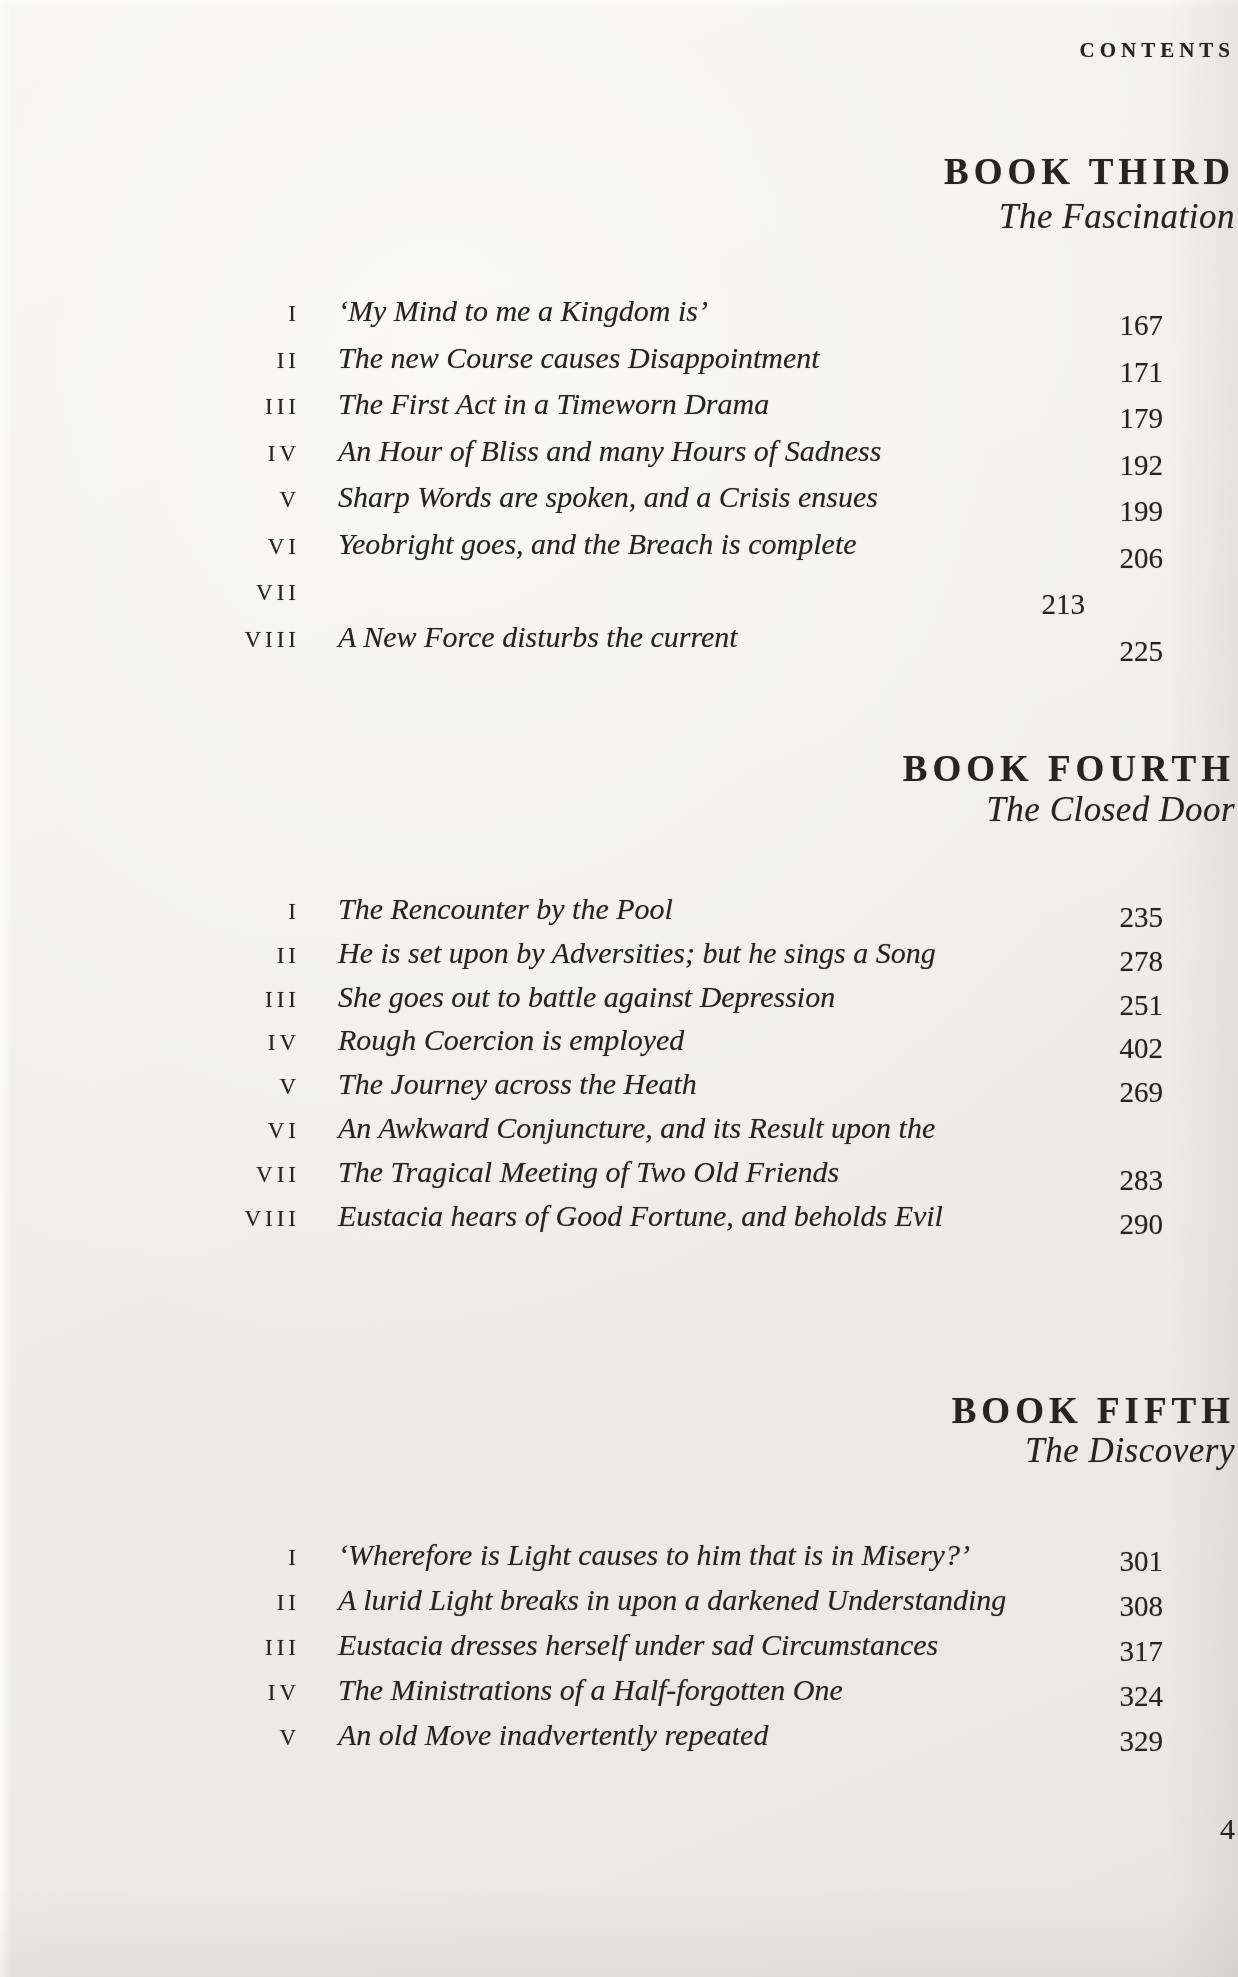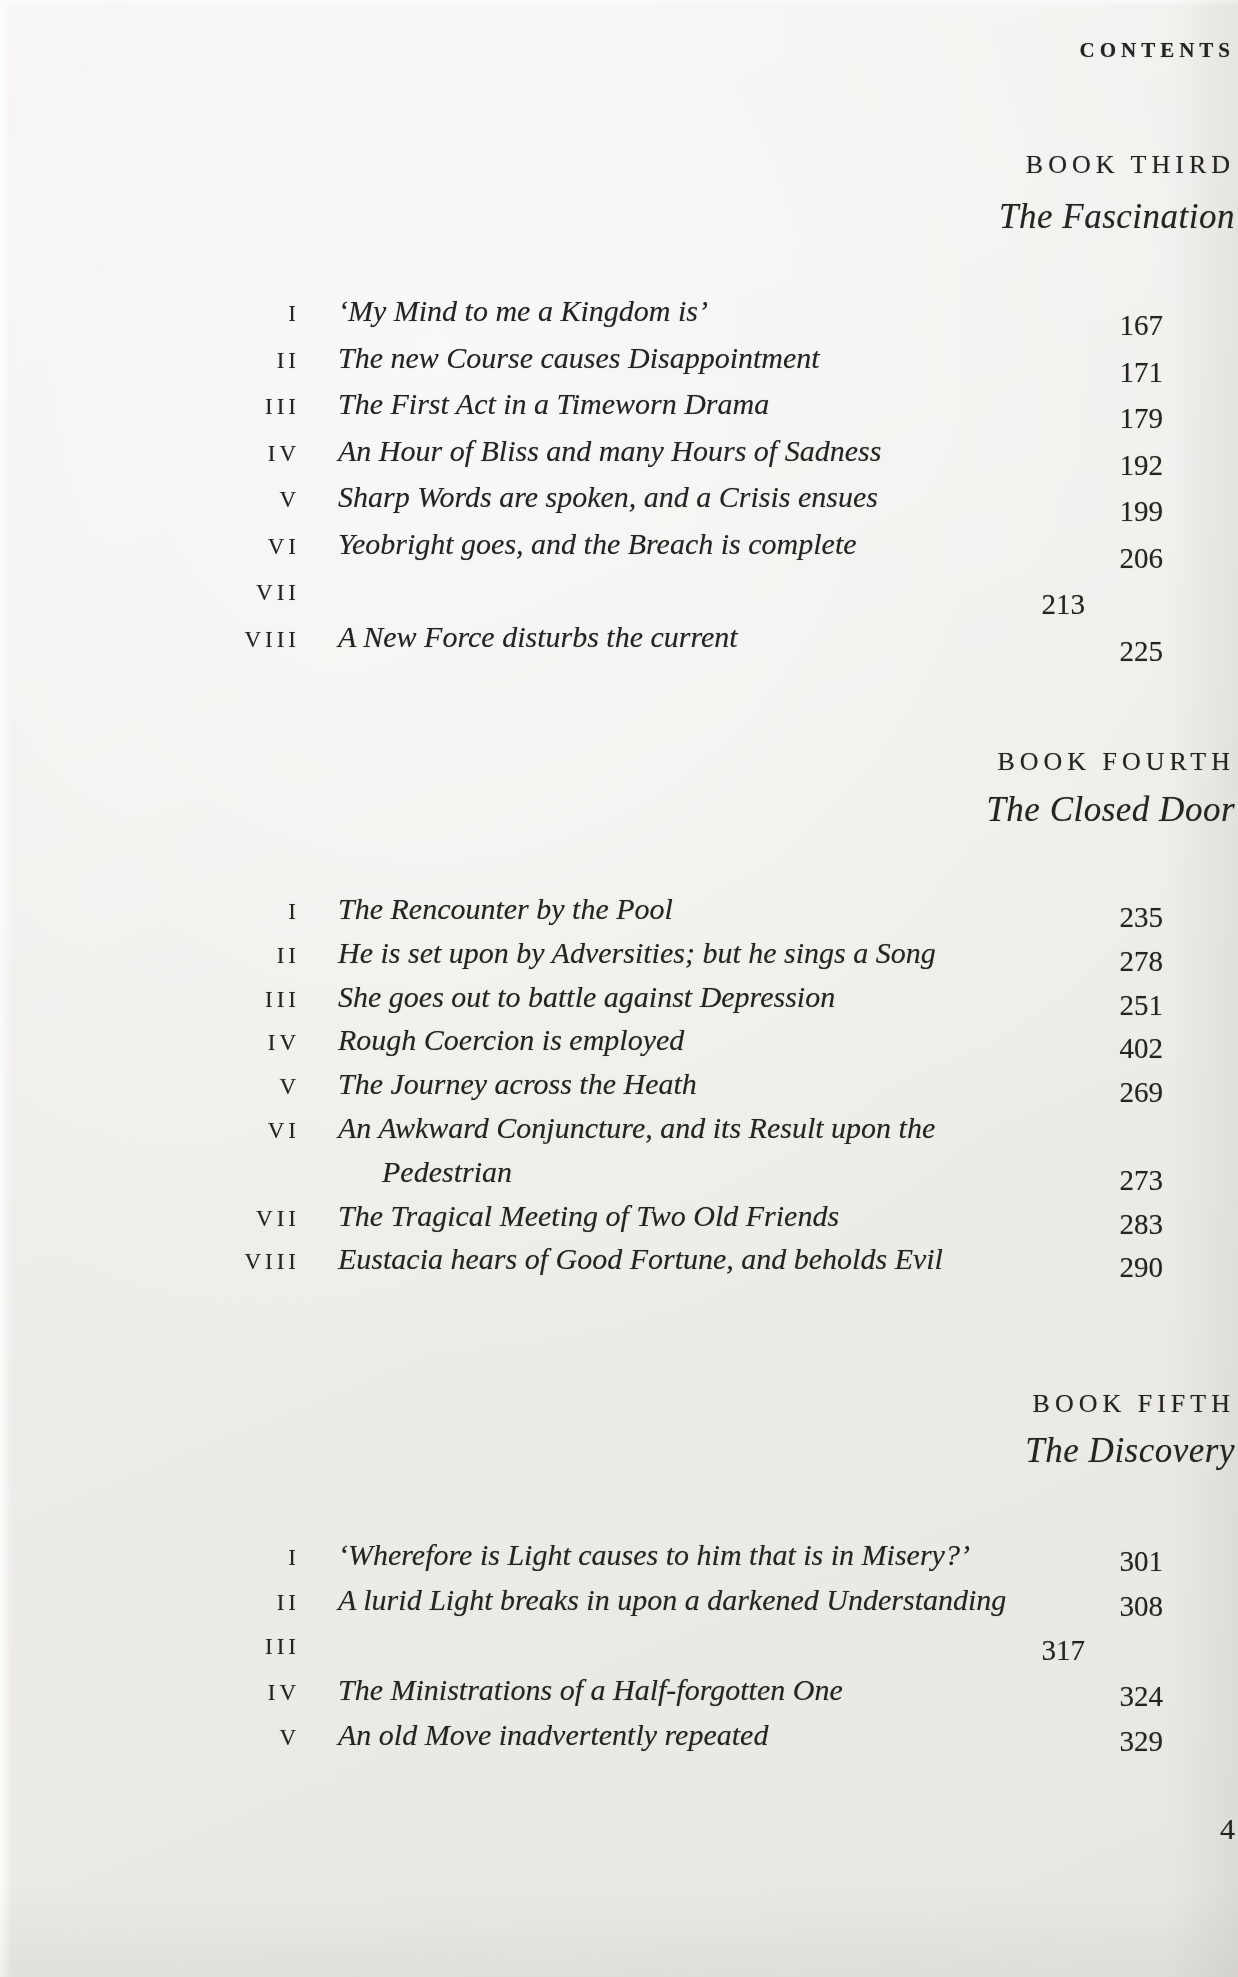--- a/index.html
+++ b/index.html
@@ -35,21 +35,21 @@
   }
   .txt { text-shadow: 0 0 1px rgba(40,38,34,0.38); }
 
   .center-line {
     position: absolute; left: 190px; width: 1045px;
     text-align: right; white-space: nowrap;
   }
   #contents-header {
     top: 38px; font-size: 21px; font-weight: 700; letter-spacing: 5px;
   }
-  .book-head { font-size: 26px; font-weight: 400; letter-spacing: 5px; }
+  .book-head { font-size: 37px; font-weight: 700; letter-spacing: 5px; }
   .book-sub  { font-size: 35px; font-style: italic; letter-spacing: 0.5px; }
 
   .entries { position: absolute; left: 190px; width: 973px; }
   .entry {
     display: grid;
     grid-template-columns: 110px 1fr 78px;
     align-items: baseline;
   }
   .s1 .entry { height: 46.5px; line-height: 46.5px; }
   .s2 .entry { height: 43.8px; line-height: 43.8px; }
@@ -155,25 +155,20 @@
     <span class="num txt">V</span>
     <span class="title txt">The Journey across the Heath</span>
     <span class="pg txt">269</span>
   </div>
   <div class="entry">
     <span class="num txt">VI</span>
     <span class="title txt">An Awkward Conjuncture, and its Result upon the</span>
     <span class="pg txt"></span>
   </div>
   <div class="entry">
-    <span class="num txt"></span>
-    <span class="title cont txt">Pedestrian</span>
-    <span class="pg txt">273</span>
-  </div>
-  <div class="entry">
     <span class="num txt">VII</span>
     <span class="title txt">The Tragical Meeting of Two Old Friends</span>
     <span class="pg txt">283</span>
   </div>
   <div class="entry">
     <span class="num txt">VIII</span>
     <span class="title txt">Eustacia hears of Good Fortune, and beholds Evil</span>
     <span class="pg txt">290</span>
   </div>
 </div>
@@ -187,20 +182,21 @@
     <span class="title txt">‘Wherefore is Light causes to him that is in Misery?’</span>
     <span class="pg txt">301</span>
   </div>
   <div class="entry">
     <span class="num txt">II</span>
     <span class="title txt">A lurid Light breaks in upon a darkened Understanding</span>
     <span class="pg txt">308</span>
   </div>
   <div class="entry">
     <span class="num txt">III</span>
+    <span class="title txt">Eustacia dresses herself under sad Circumstances</span>
     <span class="pg txt">317</span>
   </div>
   <div class="entry">
     <span class="num txt">IV</span>
     <span class="title txt">The Ministrations of a Half-forgotten One</span>
     <span class="pg txt">324</span>
   </div>
   <div class="entry">
     <span class="num txt">V</span>
     <span class="title txt">An old Move inadvertently repeated</span>

